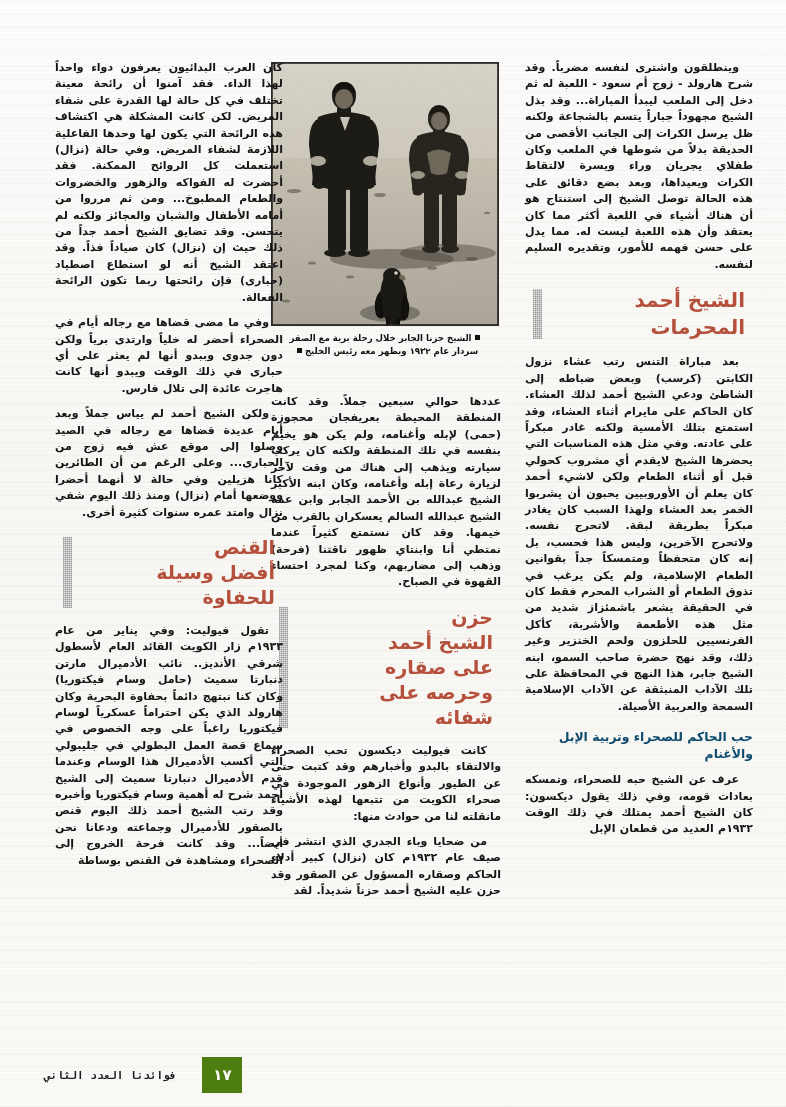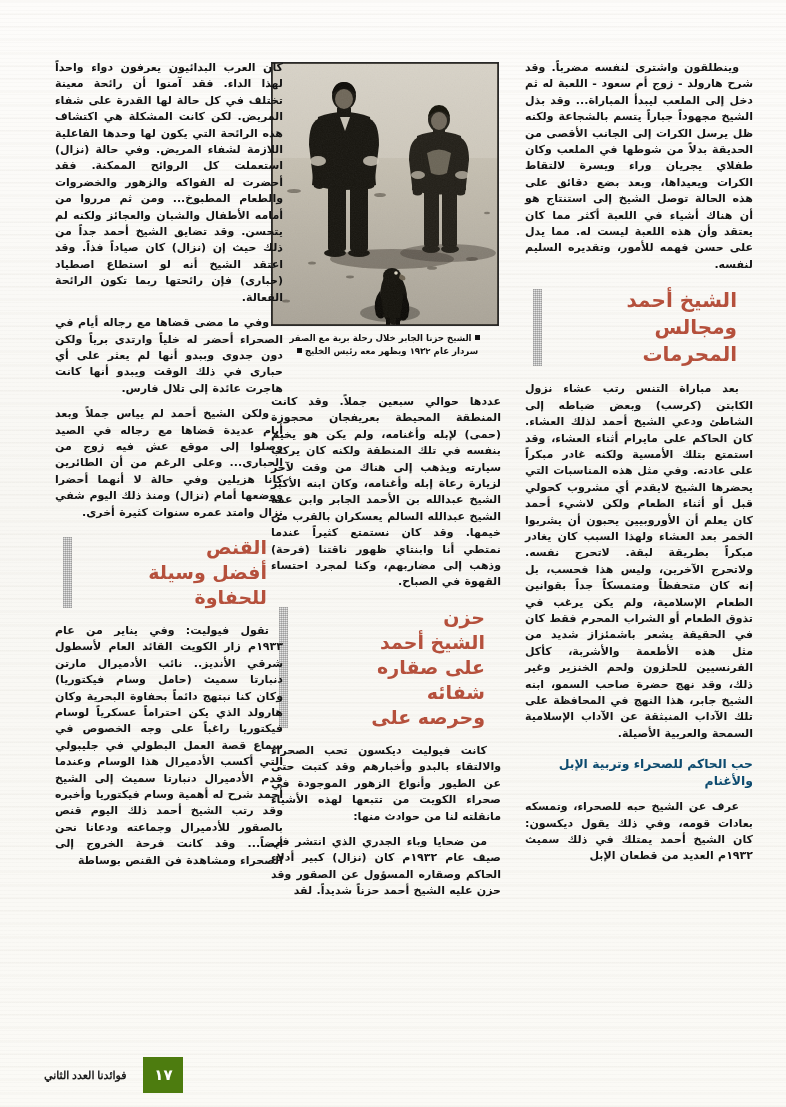--- a/index.html
+++ b/index.html
@@ -53,21 +53,21 @@
     word-spacing:0.5px;
     text-indent:14px;
   }
   p.body.noind{ text-indent:0; }
 
   
   .pull-heading{
     position:relative;
     padding-right:4px;
     padding-left:26px;
-    margin:14px 12px 13px 0;
+    margin:14px 4px 13px 0;
     min-height:40px;
   }
   .pull-heading .bar{
     position:absolute;
     left:8px;top:2px;bottom:2px;
     width:9px;
     background:
       repeating-linear-gradient(0deg,
         #b9b9b9 0px,#b9b9b9 1px,
         #efefef 1px,#efefef 2px),
@@ -136,48 +136,47 @@
   #page-number-box{
     width:40px;height:36px;
     background:#4d7c0f;
     color:#fff;
     display:flex;align-items:center;justify-content:center;
     font-size:15px;font-weight:700;
     font-family:"DejaVu Sans", sans-serif;
   }
   #footer-text{
     display:flex;align-items:center;
-    padding-right:17px;
+    padding-right:26px;
     font-size:11px;font-weight:700;color:#1a1a1a;
-    font-family:Liberation Serif, serif;
+    font-family:Liberation Mono, monospace;
     white-space:nowrap;
   }
 </style>
 </head>
 <body>
 
 <div id="paper-texture"></div>
 
 <div id="page">
 
   <div class="col" id="col-right">
     <p class="body">وينطلقون واشترى لنفسه مضرباً. وقد شرح هارولد - زوج أم سعود - اللعبة له ثم دخل إلى الملعب ليبدأ المباراة... وقد بذل الشيخ مجهوداً جباراً يتسم بالشجاعة ولكنه ظل يرسل الكرات إلى الجانب الأقصى من الحديقة بدلاً من شوطها في الملعب وكان طفلاي يجريان وراء ويسرة لالتقاط الكرات ويعيداها، وبعد بضع دقائق على هذه الحالة توصل الشيخ إلى استنتاج هو أن هناك أشياء في اللعبة أكثر مما كان يعتقد وأن هذه اللعبة ليست له. مما يدل على حسن فهمه للأمور، وتقديره السليم لنفسه.</p>
 
     <div class="pull-heading big">
       <span class="bar"></span>
       <span class="htext">الشيخ أحمد</span>
-      <span class="htext">ومجالس</span>
       <span class="htext">المحرمات</span>
     </div>
 
     <p class="body">بعد مباراة التنس رتب عشاء نزول الكابتن (كرسب) وبعض ضباطه إلى الشاطئ ودعي الشيخ أحمد لذلك العشاء. كان الحاكم على مايرام أثناء العشاء، وقد استمتع بتلك الأمسية ولكنه غادر مبكراً على عادته. وفي مثل هذه المناسبات التي يحضرها الشيخ لايقدم أي مشروب كحولي قبل أو أثناء الطعام ولكن لاشيء أحمد كان يعلم أن الأوروبيين يحبون أن يشربوا الخمر بعد العشاء ولهذا السبب كان يغادر مبكراً بطريقة لبقة. لاتحرج نفسه. ولاتحرج الآخرين، وليس هذا فحسب، بل إنه كان متحفظاً ومتمسكاً جداً بقوانين الطعام الإسلامية، ولم يكن يرغب في تذوق الطعام أو الشراب المحرم فقط كان في الحقيقة يشعر باشمئزاز شديد من مثل هذه الأطعمة والأشربة، كأكل الفرنسيين للحلزون ولحم الخنزير وغير ذلك، وقد نهج حضرة صاحب السمو، ابنه الشيخ جابر، هذا النهج في المحافظة على تلك الآداب المنبثقة عن الآداب الإسلامية السمحة والعربية الأصيلة.</p>
 
     <div class="sub-heading">حب الحاكم للصحراء وتربية الإبل والأغنام</div>
 
-    <p class="body">عرف عن الشيخ حبه للصحراء، وتمسكه بعادات قومه، وفي ذلك يقول ديكسون: كان الشيخ أحمد يمتلك في ذلك سميث ١٩٣٢م العديد من قطعان الإبل</p>
+    <p class="body">عرف عن الشيخ حبه للصحراء، وتمسكه بعادات قومه، وفي ذلك يقول ديكسون: كان الشيخ أحمد يمتلك في ذلك الوقت ١٩٣٢م العديد من قطعان الإبل</p>
   </div>
 
   <div id="photo-block">
     <div id="photo-frame">
       <svg id="photo-svg" viewBox="0 0 226 262" preserveAspectRatio="none">
         <defs>
           <linearGradient id="sky" x1="0" y1="0" x2="0" y2="1">
             <stop offset="0%" stop-color="#d8d3c8"></stop>
             <stop offset="55%" stop-color="#c9c3b6"></stop>
             <stop offset="100%" stop-color="#bdb6a8"></stop>
@@ -277,22 +276,22 @@
   </div>
 
   <div class="col" id="col-mid" style="top:394px;">
     <p class="body noind">عددها حوالي سبعين جملاً. وقد كانت المنطقة المحيطة بعريفجان محجوزة (حمى) لإبله وأغنامه، ولم يكن هو يخيم بنفسه في تلك المنطقة ولكنه كان يركب سيارته ويذهب إلى هناك من وقت لآخر لزيارة رعاة إبله وأغنامه، وكان ابنه الأكبر الشيخ عبدالله بن الأحمد الجابر وابن عمه الشيخ عبدالله السالم يعسكران بالقرب من خيمها. وقد كان نستمتع كثيراً عندما نمتطي أنا وابنتاي ظهور ناقتنا (فرحة) وذهب إلى مضاربهم، وكنا لمجرد احتساء القهوة في الصباح.</p>
 
     <div class="pull-heading">
       <span class="bar"></span>
       <span class="htext">حزن</span>
       <span class="htext">الشيخ أحمد</span>
       <span class="htext">على صقاره</span>
+      <span class="htext">وحرصه على</span>
       <span class="htext">شفائه</span>
-      <span class="htext">وحرصه على</span>
     </div>
 
     <p class="body">كانت فيوليت ديكسون تحب الصحراء والالتقاء بالبدو وأخبارهم وقد كتبت حتى عن الطيور وأنواع الزهور الموجودة في صحراء الكويت من تتبعها لهذه الأشياء مانقلته لنا من حوادث منها:</p>
     <p class="body">من ضحايا وباء الجدري الذي انتشر في صيف عام ١٩٣٢م كان (نزال) كبير أدلاء الحاكم وصقاره المسؤول عن الصقور وقد حزن عليه الشيخ أحمد حزناً شديداً. لقد</p>
   </div>
 
   <div class="col" id="col-left">
     <p class="body noind">كان العرب البدائيون يعرفون دواء واحداً لهذا الداء. فقد آمنوا أن رائحة معينة تختلف في كل حالة لها القدرة على شفاء المريض. لكن كانت المشكلة هي اكتشاف هذه الرائحة التي يكون لها وحدها الفاعلية اللازمة لشفاء المريض. وفي حالة (نزال) استعملت كل الروائح الممكنة. فقد أحضرت له الفواكه والزهور والخضروات والطعام المطبوخ... ومن ثم مرروا من أمامه الأطفال والشبان والعجائز ولكنه لم يتحسن. وقد تضايق الشيخ أحمد جداً من ذلك حيث إن (نزال) كان صياداً فذاً. وقد اعتقد الشيخ أنه لو استطاع اصطياد (حبارى) فإن رائحتها ربما تكون الرائحة الفعالة.</p>
     <p class="body">وفي ما مضى قضاها مع رجاله أيام في الصحراء أحضر له خلياً وارتدى برياً ولكن دون جدوى وببدو أنها لم يعثر على أي حبارى في ذلك الوقت ويبدو أنها كانت هاجرت عائدة إلى تلال فارس.</p>
     <p class="body">ولكن الشيخ أحمد لم يياس جملاً وبعد أيام عديدة قضاها مع رجاله في الصيد وصلوا إلى موقع عش فيه زوج من الحبارى... وعلى الرغم من أن الطائرين كانا هزيلين وفي حالة لا أنهما أحضرا ووضعها أمام (نزال) ومنذ ذلك اليوم شفي نزال وامتد عمره سنوات كثيرة أخرى.</p>

